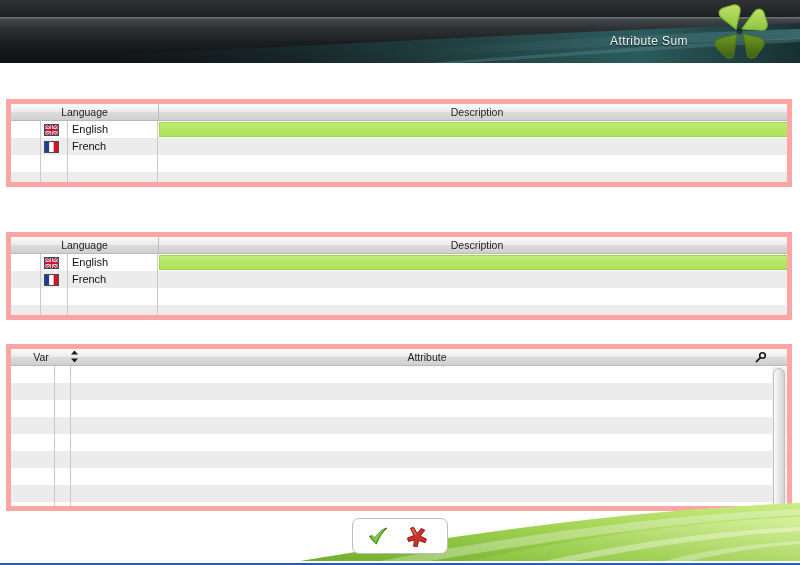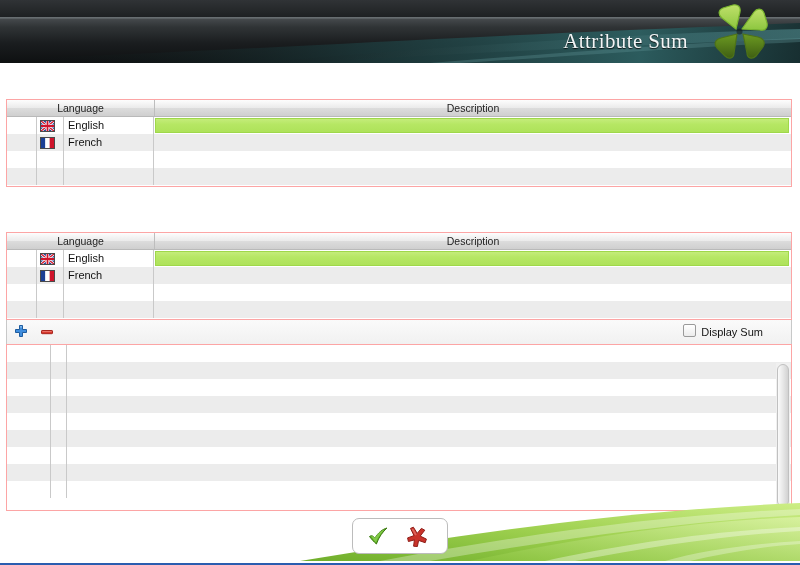--- a/index.html
+++ b/index.html
@@ -59,25 +59,24 @@
     overflow: hidden;
   }
   .header-swoosh svg { display: block; }
   .header-title {
     position: absolute;
     right: 112px;
     top: 19px;
     height: 48px;
     line-height: 44px;
     color: #f2f5f6;
-    font-size: 21px;
+    font-size: 12px;
     letter-spacing: 0.4px;
     white-space: nowrap;
     text-shadow: 0 1px 1px rgba(0,0,0,0.8);
-    font-family: Liberation Serif, serif;
   }
   .header-logo {
     position: absolute;
     right: 22px;
     top: 4px;
     width: 72px;
     height: 58px;
   }
 
   
@@ -103,21 +102,21 @@
     font-size: 11px;
     padding: 0 3px;
     color: #111;
     outline: none;
   }
 
   
   .tbl {
     position: absolute;
     background: #ffffff;
-    border: 1px solid #fca5a5;
+    border: 5px solid #fca5a5;
     box-sizing: border-box;
     overflow: hidden;
   }
   .thead {
     position: relative;
     height: 17px;
     background: linear-gradient(to bottom, #fdfdfd 0%, #ebebeb 48%, #dcdcdc 52%, #cfcfcf 100%);
     border-bottom: 1px solid #b9b9b9;
     box-sizing: border-box;
   }
@@ -466,39 +465,38 @@
         <div class="trow even">
           <div class="cell-div" style="left:29px;height:17px;"></div>
           <div class="cell-div" style="left:56px;height:17px;"></div>
           <div class="cell-div" style="left:146px;height:17px;"></div>
           <div class="cell cell-lang" style="left:57px;width:88px;"></div>
           <div class="cell" style="left:150px;width:628px;"></div>
         </div>
       </div>
   </div>
 
-  <div class="toolbar">
-    <div class="icon-btn" style="left:6px;">
-      <svg width="16" height="16" viewBox="0 0 16 16">
-        <path d="M6.5,1.5 h3 v4 h4 v3 h-4 v4 h-3 v-4 h-4 v-3 h4 Z" fill="#3f8ddd" stroke="#1f5c9e" stroke-width="1"></path>
-        <path d="M7,2.3 h2 v1.2 h-2 Z" fill="#9fd0f5" opacity="0.8"></path>
-      </svg>
-    </div>
-    <div class="icon-btn" style="left:32px;">
-      <svg width="16" height="16" viewBox="0 0 16 16">
-        <rect x="2.5" y="6.5" width="11" height="3.2" rx="0.6" fill="#d9392e" stroke="#a8241c" stroke-width="1"></rect>
-        <rect x="3.3" y="7.1" width="9.4" height="0.9" fill="#f08d84" opacity="0.75"></rect>
-      </svg>
-    </div>
-    <div class="chk-wrap">
-      <span class="chk-box"></span><span>Display Sum</span>
-    </div>
-  </div>
 
   <div class="tbl" id="attr-table" style="left:6px; top:344px; width:786px; height:167px;">
+    <div class="thead">
+      <div class="th" style="left:0; width:60px;">Var</div>
+      <div class="th" style="left:61px; width:710px;">Attribute</div>
+      <div class="sort-ind" style="left:59px;">
+        <svg width="9" height="13" viewBox="0 0 9 13">
+          <path d="M4.5,0.5 L8,4.5 L1,4.5 Z" fill="#1c1c1c"></path>
+          <path d="M4.5,12.5 L1,8.5 L8,8.5 Z" fill="#1c1c1c"></path>
+        </svg>
+      </div>
+      <div class="search-ic" style="right:20px;">
+        <svg width="13" height="13" viewBox="0 0 13 13">
+          <circle cx="8.5" cy="4.5" r="2.8" fill="none" stroke="#1b1b1b" stroke-width="1.6"></circle>
+          <line x1="6.3" y1="6.7" x2="2" y2="11.2" stroke="#1b1b1b" stroke-width="1.7"></line>
+        </svg>
+      </div>
+    </div>
     <div class="tbody" id="attr-table-body">
         <div class="trow odd">
           <div class="cell-div" style="left:43px;height:17px;"></div>
           <div class="cell-div" style="left:59px;height:17px;"></div>
           <div class="cell cell-lang" style="left:0;width:42px;"></div>
           <div class="cell cell-lang" style="left:60px;width:706px;"></div>
         </div>
         <div class="trow even">
           <div class="cell-div" style="left:43px;height:17px;"></div>
           <div class="cell-div" style="left:59px;height:17px;"></div>

